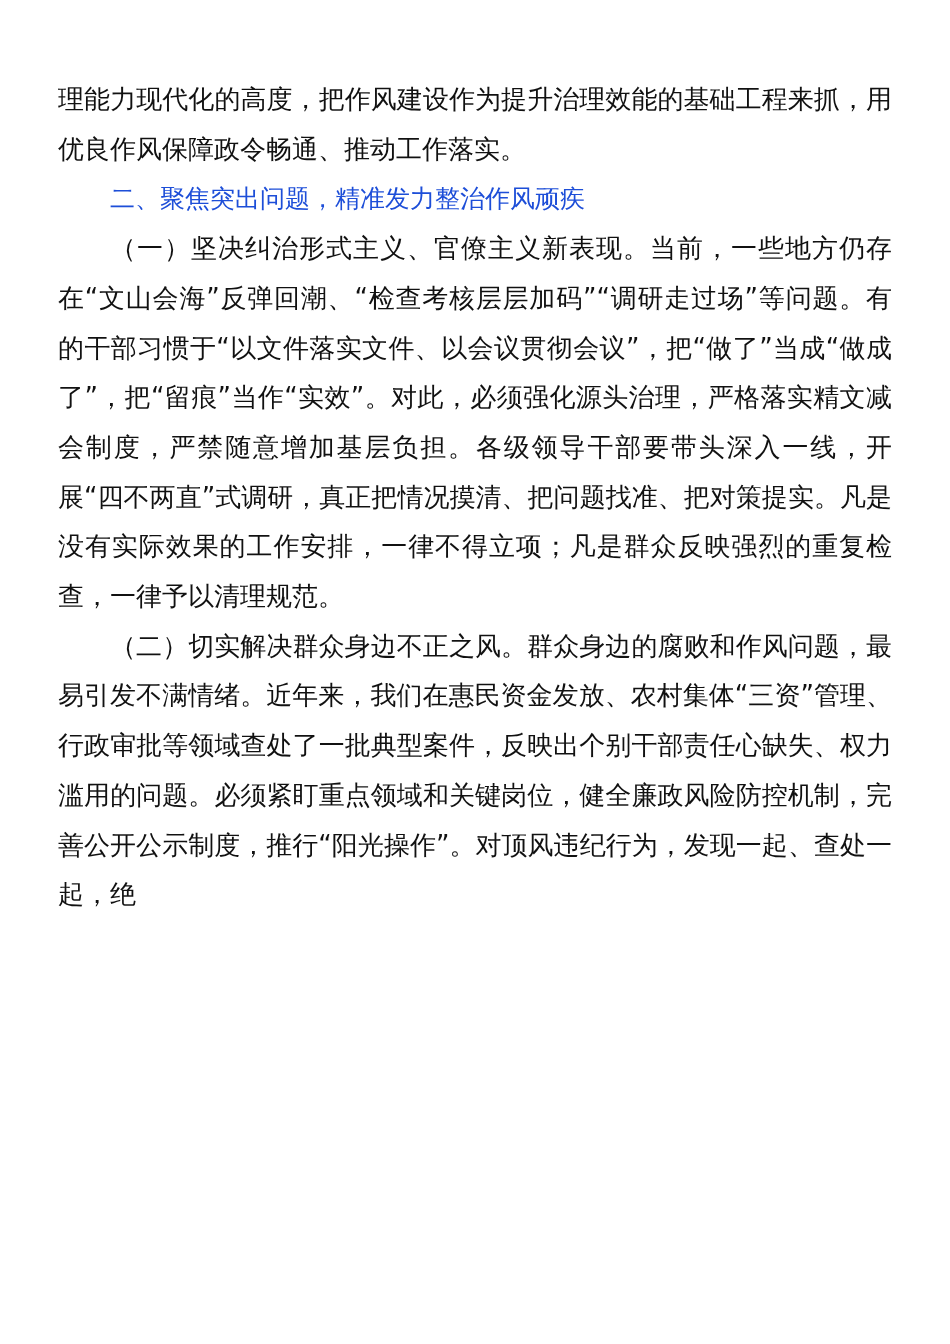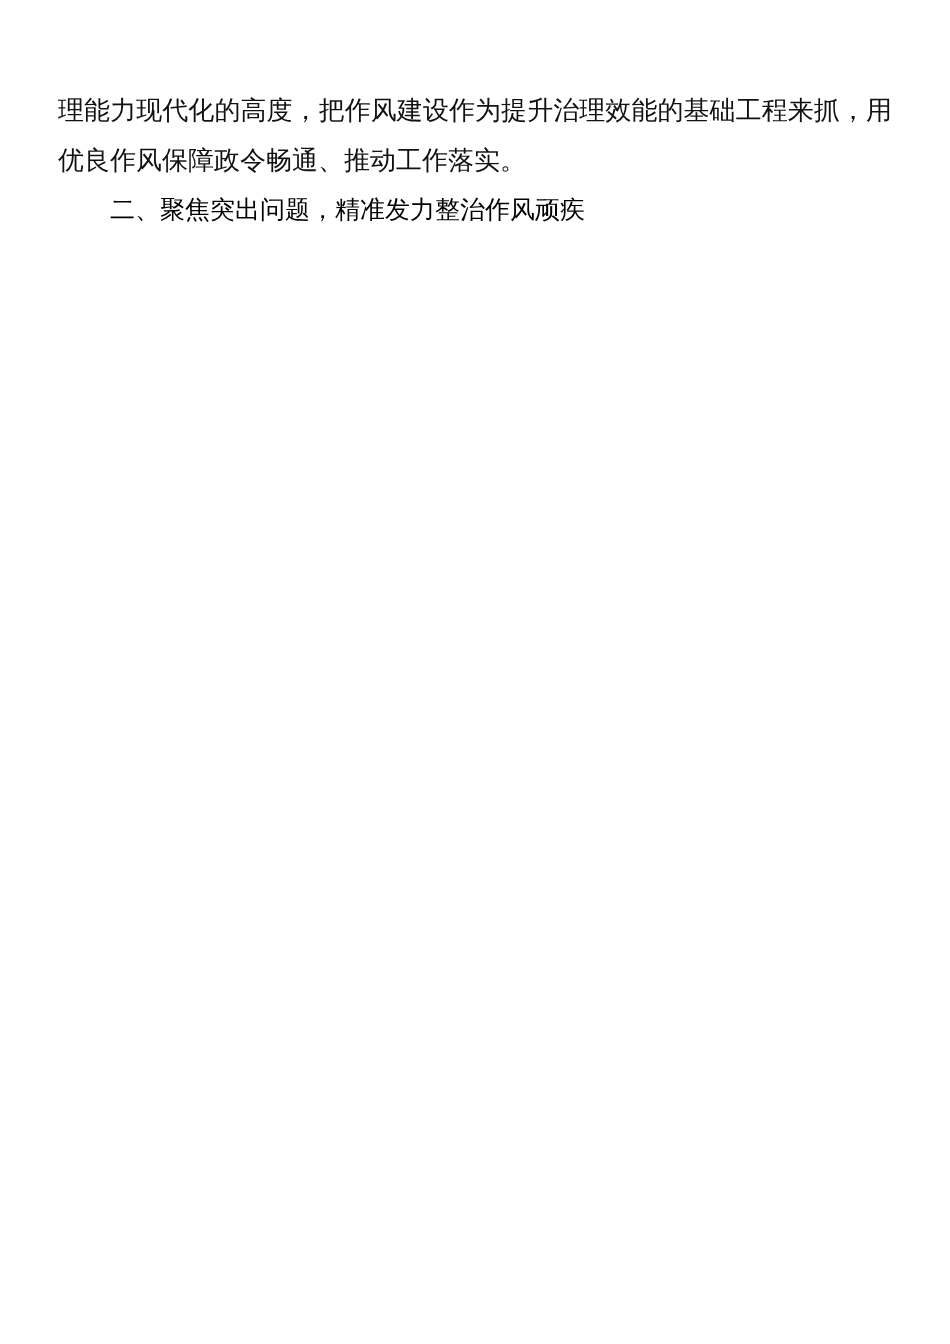--- a/index.html
+++ b/index.html
@@ -11,42 +11,44 @@
       width: 950px;
       height: 1344px;
       overflow: hidden;
       position: relative;
       font-family: "DejaVu Sans", "Liberation Sans", sans-serif;
       color: #111111;
     }
     .page {
       position: absolute;
       left: 58px;
-      top: 86px;
+      top: 75px;
       width: 834px;
     }
     .para {
       margin: 0;
       font-size: 26px;
       line-height: 49.7px;
       text-align: justify;
       text-justify: inter-character;
       letter-spacing: 0px;
       word-break: break-all;
     }
     .para.indent {
       text-indent: 52px;
     }
     .heading {
       margin: 0;
       font-size: 25px;
       line-height: 49.7px;
       text-indent: 52px;
-      color: #000000;
+      color: #1d4ed8;
     }
   </style>
 </head>
 <body>
 
 <div class="page">
   <p class="para">理能力现代化的高度，把作风建设作为提升治理效能的基础工程来抓，用优良作风保障政令畅通、推动工作落实。</p>
   <p class="heading">二、聚焦突出问题，精准发力整治作风顽疾</p>
+  <p class="para indent">（一）坚决纠治形式主义、官僚主义新表现。当前，一些地方仍存在“文山会海”反弹回潮、“检查考核层层加码”“调研走过场”等问题。有的干部习惯于“以文件落实文件、以会议贯彻会议”，把“做了”当成“做成了”，把“留痕”当作“实效”。对此，必须强化源头治理，严格落实精文减会制度，严禁随意增加基层负担。各级领导干部要带头深入一线，开展“四不两直”式调研，真正把情况摸清、把问题找准、把对策提实。凡是没有实际效果的工作安排，一律不得立项；凡是群众反映强烈的重复检查，一律予以清理规范。</p>
+  <p class="para indent">（二）切实解决群众身边不正之风。群众身边的腐败和作风问题，最易引发不满情绪。近年来，我们在惠民资金发放、农村集体“三资”管理、行政审批等领域查处了一批典型案件，反映出个别干部责任心缺失、权力滥用的问题。必须紧盯重点领域和关键岗位，健全廉政风险防控机制，完善公开公示制度，推行“阳光操作”。对顶风违纪行为，发现一起、查处一起，绝</p>
 </div>
 
 </body></html>

